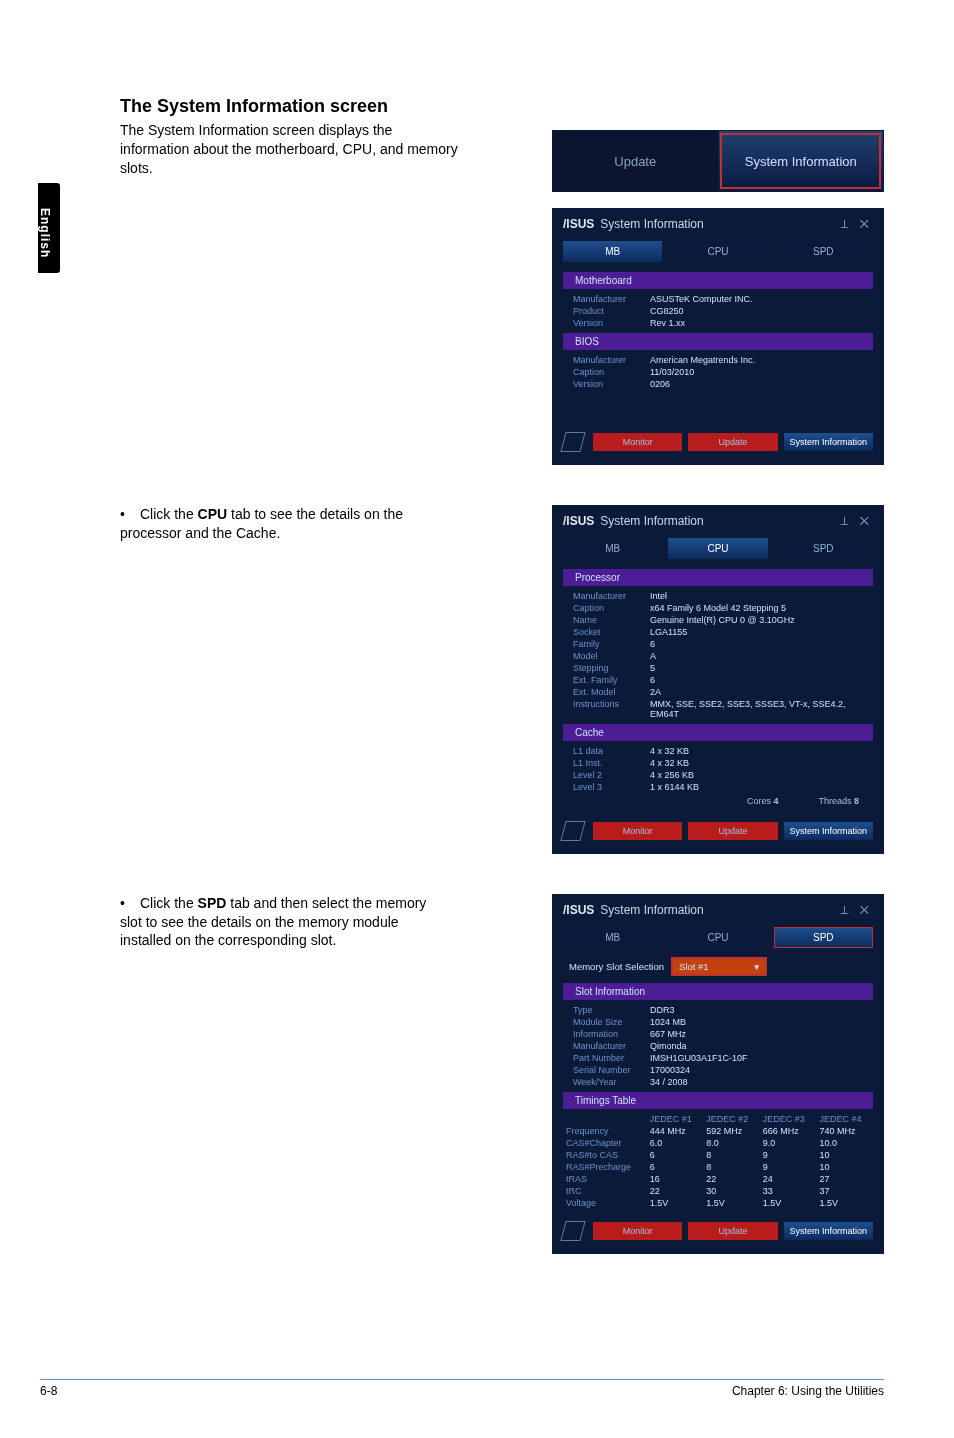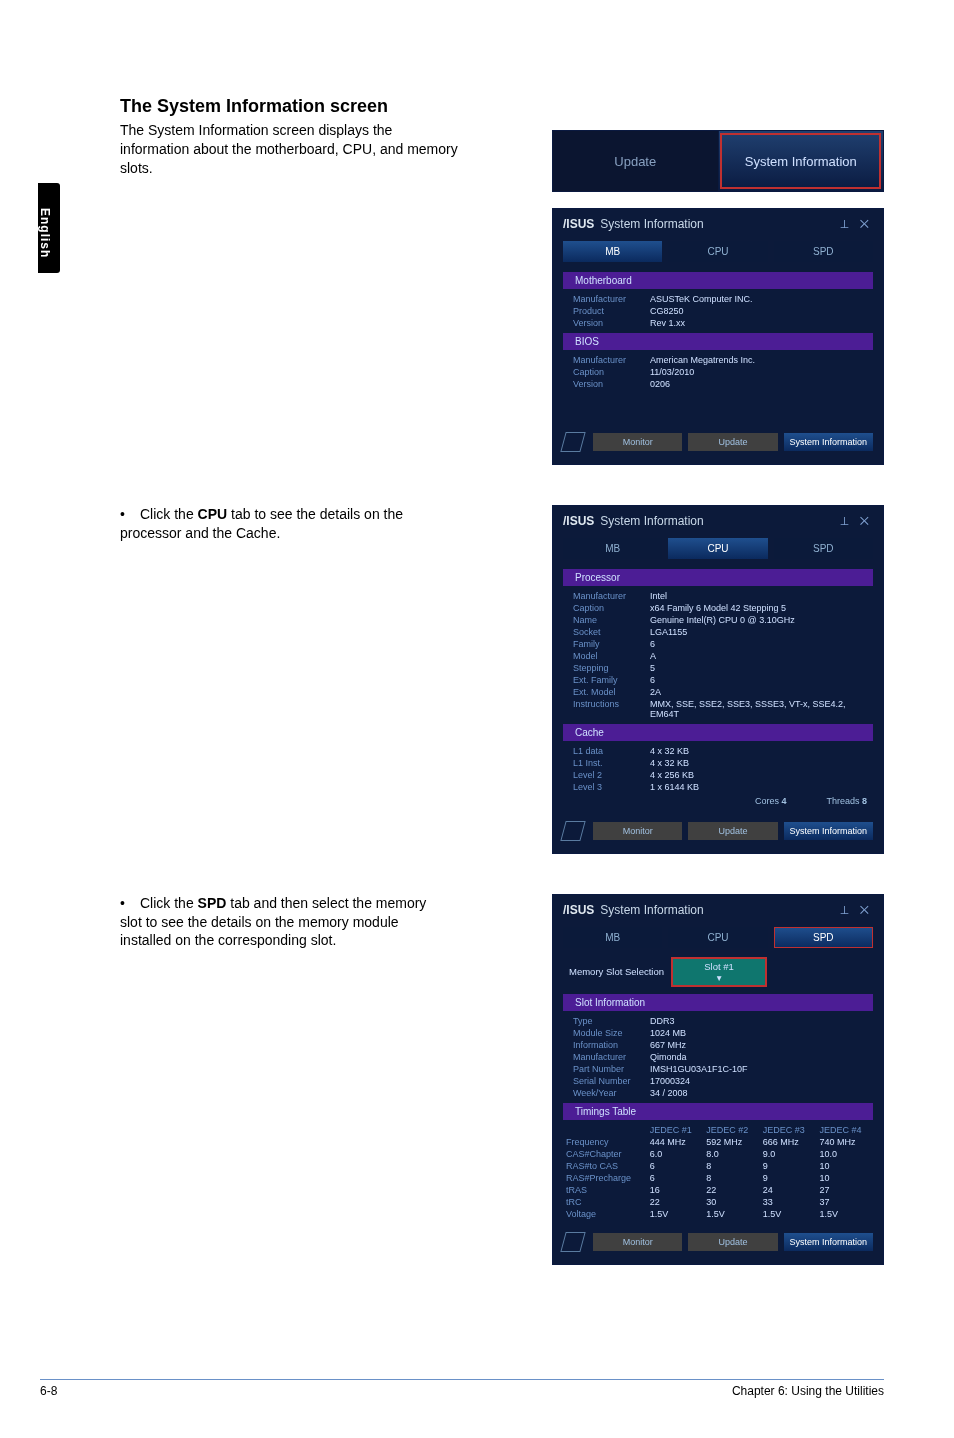--- a/index.html
+++ b/index.html
@@ -160,21 +160,21 @@
   .panel .footbar {
     display: flex;
     gap: 6px;
     padding: 6px 10px 2px 10px;
     margin-top: 6px;
     align-items: center;
   }
   .panel .footbar .glyph { width: 18px; height: 18px; border: 1px solid #5a7ba0; transform: skewX(-15deg); margin-right: 4px; }
   .panel .footbar .fbtn {
     flex: 1;
-    background: #404040;
+    background: #b91c1c;
     padding: 4px 0;
     text-align: center;
     font-size: 9px;
     color: #a0c0e0;
   }
   .panel .footbar .fbtn.active {
     background: linear-gradient(#1f4f8e, #0b2a5e);
     color: #fff;
   }
 
@@ -191,39 +191,37 @@
   }
   .panel table th { color: #6a91c8; font-weight: normal; }
 
   .slotsel {
     display: flex;
     align-items: center;
     gap: 8px;
     padding: 4px 16px;
     font-size: 9.5px;
     color: #cfe0ff;
-    text-align: center;
   }
   .slotsel .dd {
     width: 80px;
-    background: #0f766e;
+    background: #c2410c;
     color: #cfe0ff;
     padding: 2px 6px;
     display: flex;
     justify-content: space-between;
     outline: 1px solid #c03030;
-    flex-direction: column;
   }
   .slotsel .redwrap { outline: 1.5px solid #c03030; padding: 1px; }
 
   .cores-line {
     display: flex;
     justify-content: flex-end;
     gap: 40px;
-    padding: 3px 16px;
+    padding: 3px 24px;
     font-size: 9px;
     color: #a0c0e0;
   }
 
   .footer {
     position: absolute;
     bottom: 40px;
     left: 40px;
     right: 70px;
     border-top: 1px solid #6a91c8;

